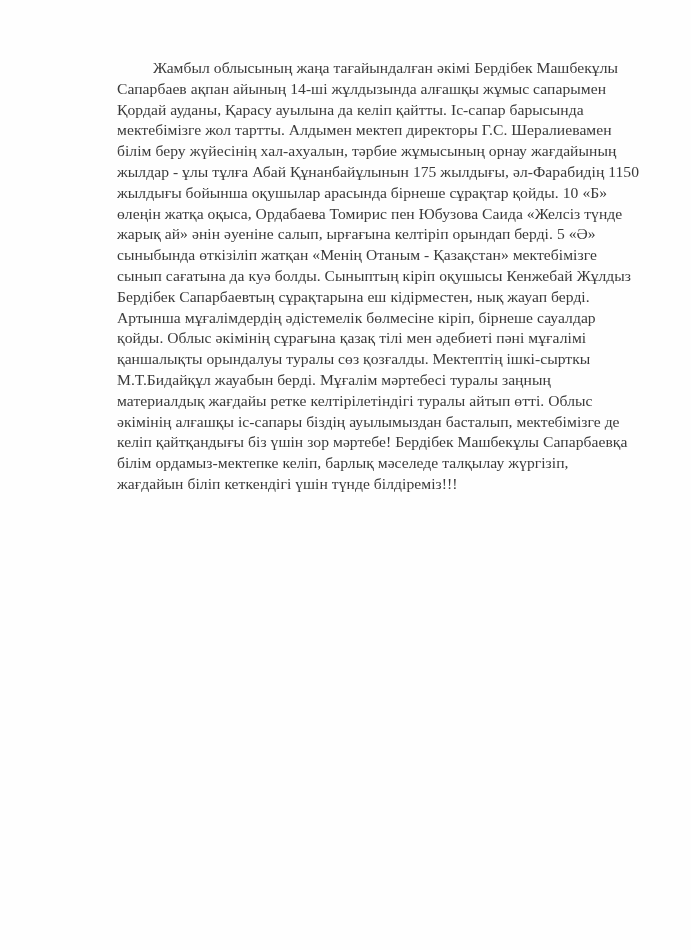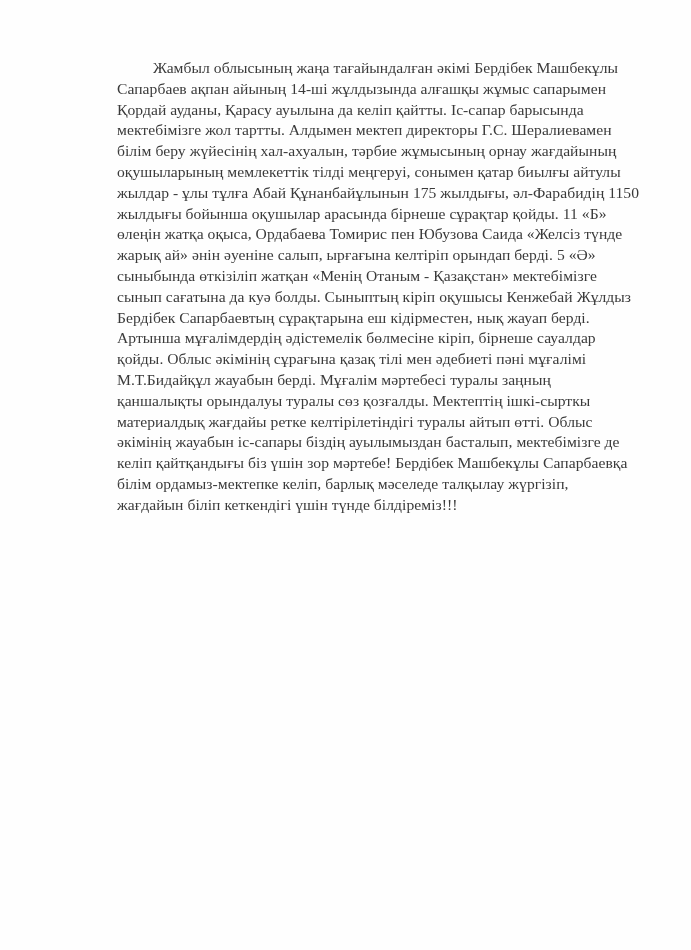--- a/index.html
+++ b/index.html
@@ -45,31 +45,30 @@
 </head>
 <body>
 
 <div class="page">
   <div class="text-block">
     <span class="line indent">Жамбыл облысының жаңа тағайындалған әкімі Бердібек Машбекұлы</span>
     <span class="line">Сапарбаев ақпан айының 14-ші жұлдызында алғашқы жұмыс сапарымен</span>
     <span class="line">Қордай ауданы, Қарасу ауылына да келіп қайтты.  Іс-сапар барысында</span>
     <span class="line">мектебімізге жол тартты. Алдымен мектеп директоры Г.С. Шералиевамен</span>
     <span class="line">білім беру жүйесінің хал-ахуалын, тәрбие жұмысының орнау жағдайының</span>
-    <span class="line">оқушыларының мемлекеттік тілді меңгеруі, сонымен қатар биылғы айтулы</span>
     <span class="line">жылдар - ұлы тұлға Абай Құнанбайұлынын 175 жылдығы, әл-Фарабидің 1150</span>
-    <span class="line">жылдығы бойынша оқушылар арасында бірнеше сұрақтар қойды. 11 «Б»</span>
+    <span class="line">жылдығы бойынша оқушылар арасында бірнеше сұрақтар қойды. 10 «Б»</span>
     <span class="line">өлеңін жатқа оқыса, Ордабаева Томирис пен Юбузова Саида «Желсіз түнде</span>
     <span class="line">жарық ай» әнін әуеніне салып, ырғағына келтіріп орындап берді. 5 «Ә»</span>
     <span class="line">сыныбында өткізіліп жатқан «Менің Отаным - Қазақстан» мектебімізге</span>
     <span class="line">сынып сағатына да куә болды. Сыныптың кіріп оқушысы Кенжебай Жұлдыз</span>
     <span class="line">Бердібек  Сапарбаевтың сұрақтарына еш кідірместен, нық жауап берді.</span>
     <span class="line">Артынша мұғалімдердің әдістемелік бөлмесіне кіріп, бірнеше сауалдар</span>
     <span class="line">қойды. Облыс әкімінің сұрағына қазақ тілі мен әдебиеті пәні мұғалімі</span>
+    <span class="line">қаншалықты орындалуы туралы сөз қозғалды. Мектептің ішкі-сырткы</span>
     <span class="line">М.Т.Бидайқұл жауабын берді. Мұғалім мәртебесі туралы заңның</span>
-    <span class="line">қаншалықты орындалуы туралы сөз қозғалды. Мектептің ішкі-сырткы</span>
     <span class="line">материалдық жағдайы ретке келтірілетіндігі туралы айтып өтті. Облыс</span>
-    <span class="line">әкімінің жауабын іс-сапары біздің ауылымыздан басталып, мектебімізге де</span>
+    <span class="line">әкімінің алғашқы іс-сапары біздің ауылымыздан басталып, мектебімізге де</span>
     <span class="line">келіп қайтқандығы біз үшін зор мәртебе! Бердібек Машбекұлы Сапарбаевқа</span>
     <span class="line">білім ордамыз-мектепке  келіп, барлық мәселеде талқылау жүргізіп,</span>
     <span class="line">жағдайын біліп кеткендігі үшін түнде білдіреміз!!!</span>
   </div>
 </div>
 
 </body></html>

